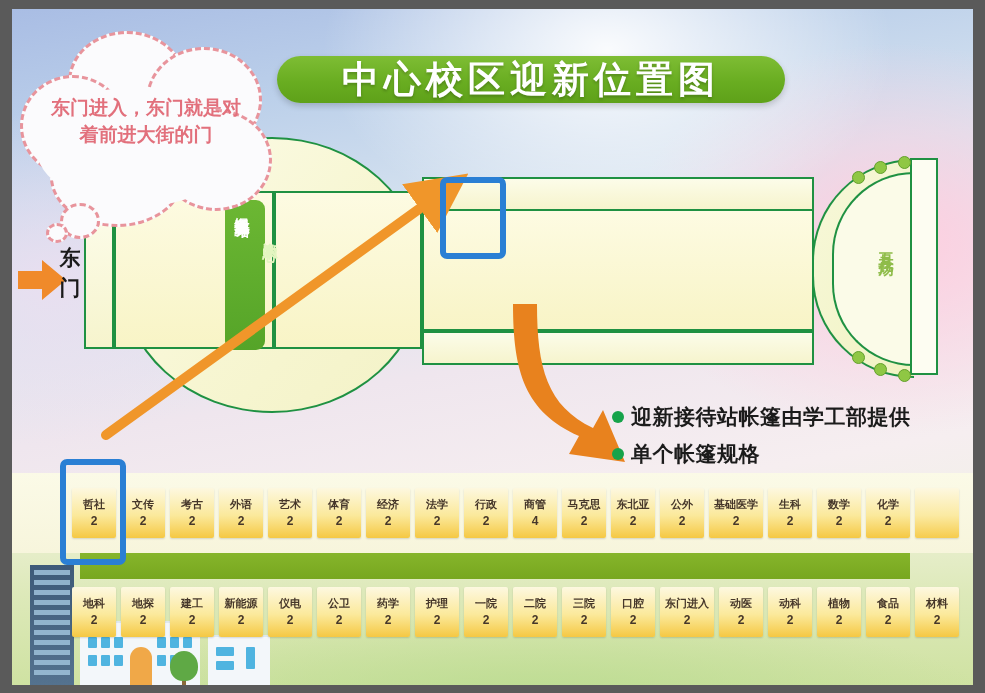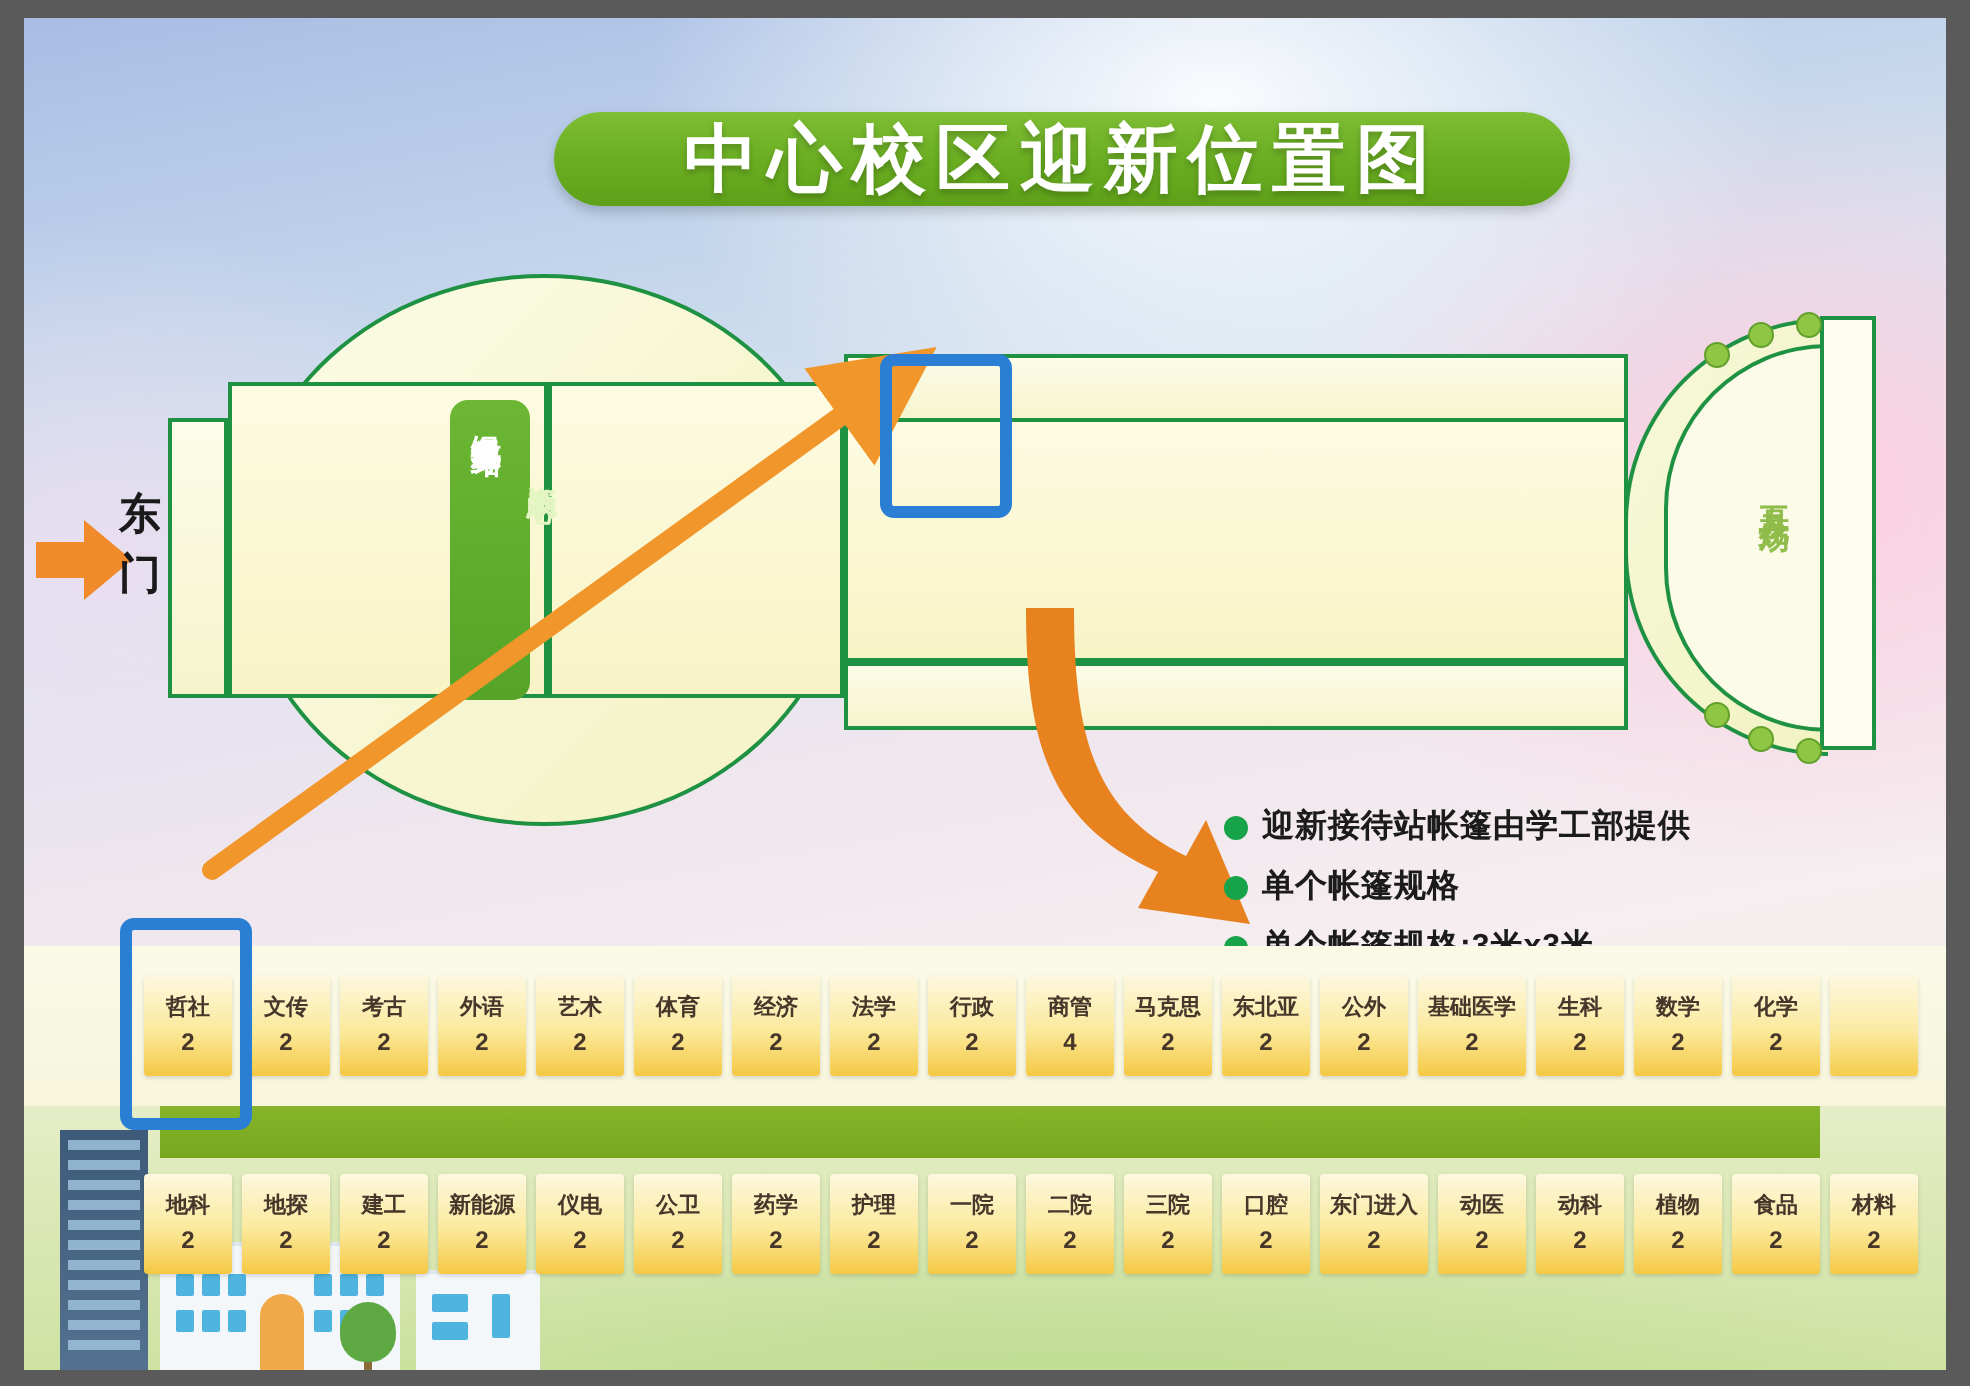--- a/index.html
+++ b/index.html
@@ -128,21 +128,21 @@
 
   
   #east-gate{position:absolute;left:38px;top:234px;width:40px;}
   #east-gate .ch{color:#1a1a1a;font-size:21px;font-weight:bold;line-height:1.45;text-align:center;}
   #gate-arrow{position:absolute;left:4px;top:248px;width:52px;height:46px;}
 
   
   #legend{position:absolute;left:600px;top:394px;}
   .leg-row{display:flex;align-items:center;margin-bottom:9px;}
   .leg-dot{width:12px;height:12px;border-radius:50%;background:#16a34a;margin-right:7px;flex:none;}
-  .leg-txt{color:#1b1b1b;font-size:16px;font-weight:bold;letter-spacing:.5px;}
+  .leg-txt{color:#1b1b1b;font-size:21px;font-weight:bold;letter-spacing:.5px;}
 
   
   .tent-band{position:absolute;left:0;width:961px;}
   #band-top{top:464px;height:80px;background:linear-gradient(180deg,#fbfae7 0%,#f7f5dc 100%);}
   .lawn{position:absolute;left:68px;top:544px;width:830px;height:26px;
     background:linear-gradient(180deg,#86b52b 0%,#77a71f 100%);}
   .row{position:absolute;display:flex;text-align:center;}
   #row1{left:60px;top:479px;}
   #row2{left:60px;top:578px;}
   .tent{
@@ -258,20 +258,31 @@
     </svg>
     <div id="east-gate">
       <div class="ch">东</div>
       <div class="ch">门</div>
     </div>
 
     <div id="title-pill">
       <span>中心校区迎新位置图</span>
     </div>
 
+    <div id="bubble">
+      <div class="lobe" style="left:48px;top:0;width:112px;height:96px;"></div>
+      <div class="lobe" style="left:126px;top:16px;width:110px;height:100px;"></div>
+      <div class="lobe" style="left:0px;top:44px;width:100px;height:96px;"></div>
+      <div class="lobe" style="left:140px;top:78px;width:106px;height:96px;"></div>
+      <div class="lobe" style="left:30px;top:96px;width:128px;height:94px;"></div>
+      <div class="lobe" style="left:16px;top:56px;width:200px;height:120px;border:none;background:#fbfbfd;"></div>
+      <div class="bub-tail" style="left:40px;top:172px;width:34px;height:30px;"></div>
+      <div class="bub-tail" style="left:26px;top:192px;width:16px;height:14px;"></div>
+      <div id="bubble-text">东门进入，东门就是对着前进大街的门</div>
+    </div>
 
 
     <div id="legend">
       <div class="leg-row">
         <div class="leg-dot"></div>
         <div class="leg-txt">迎新接待站帐篷由学工部提供</div>
       </div>
       <div class="leg-row">
         <div class="leg-dot"></div>
         <div class="leg-txt">单个帐篷规格</div>

